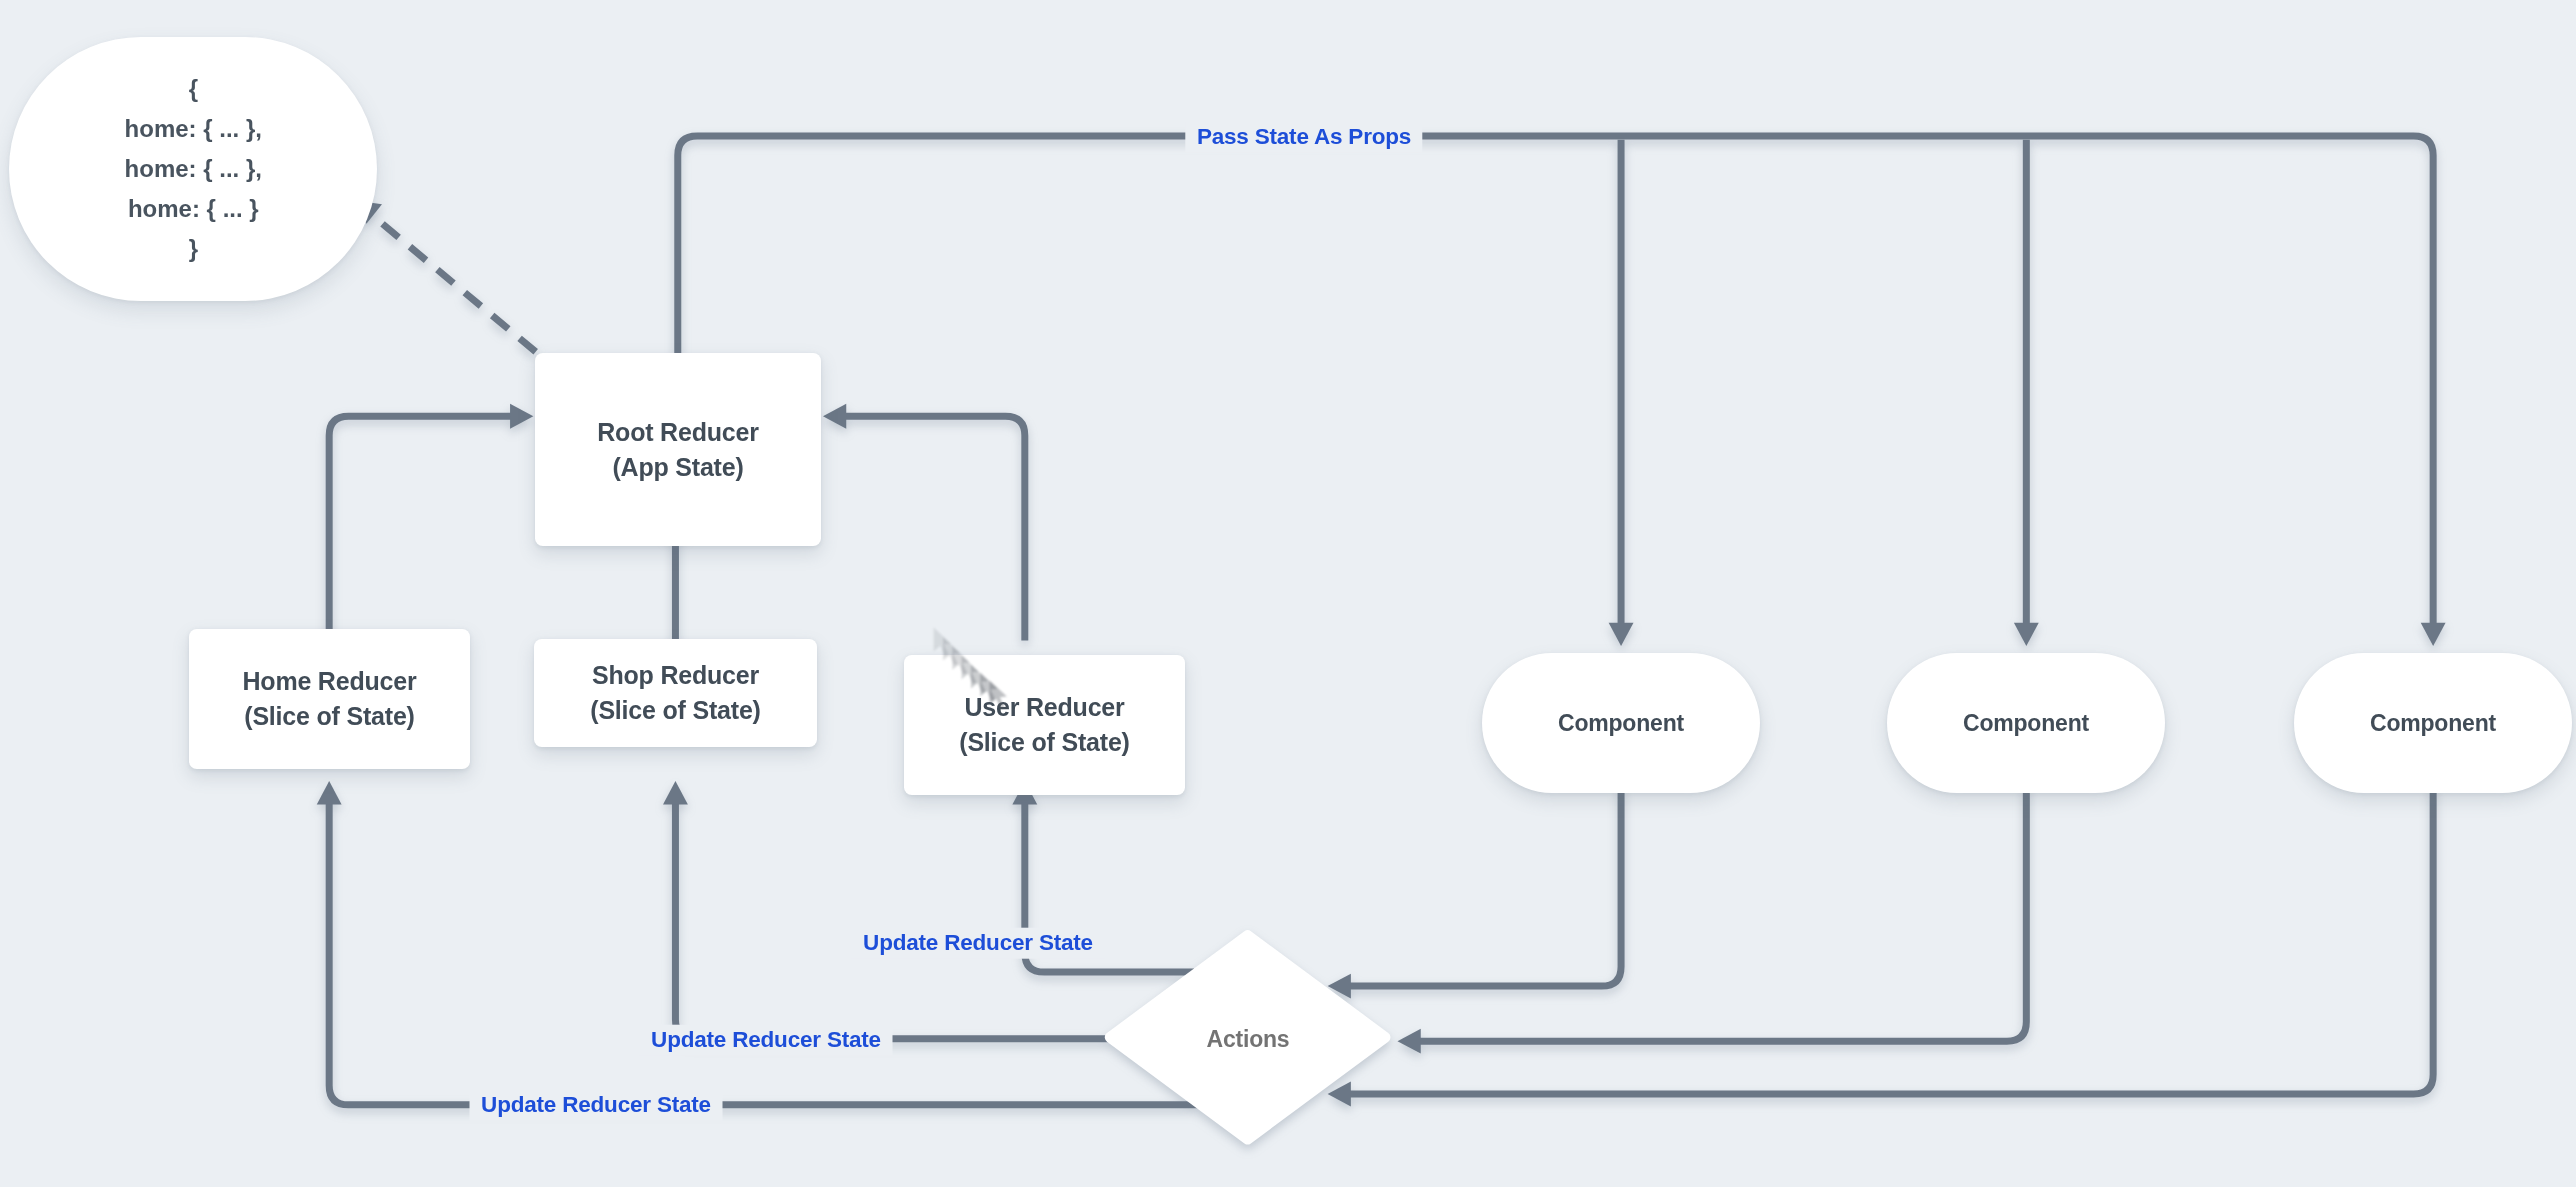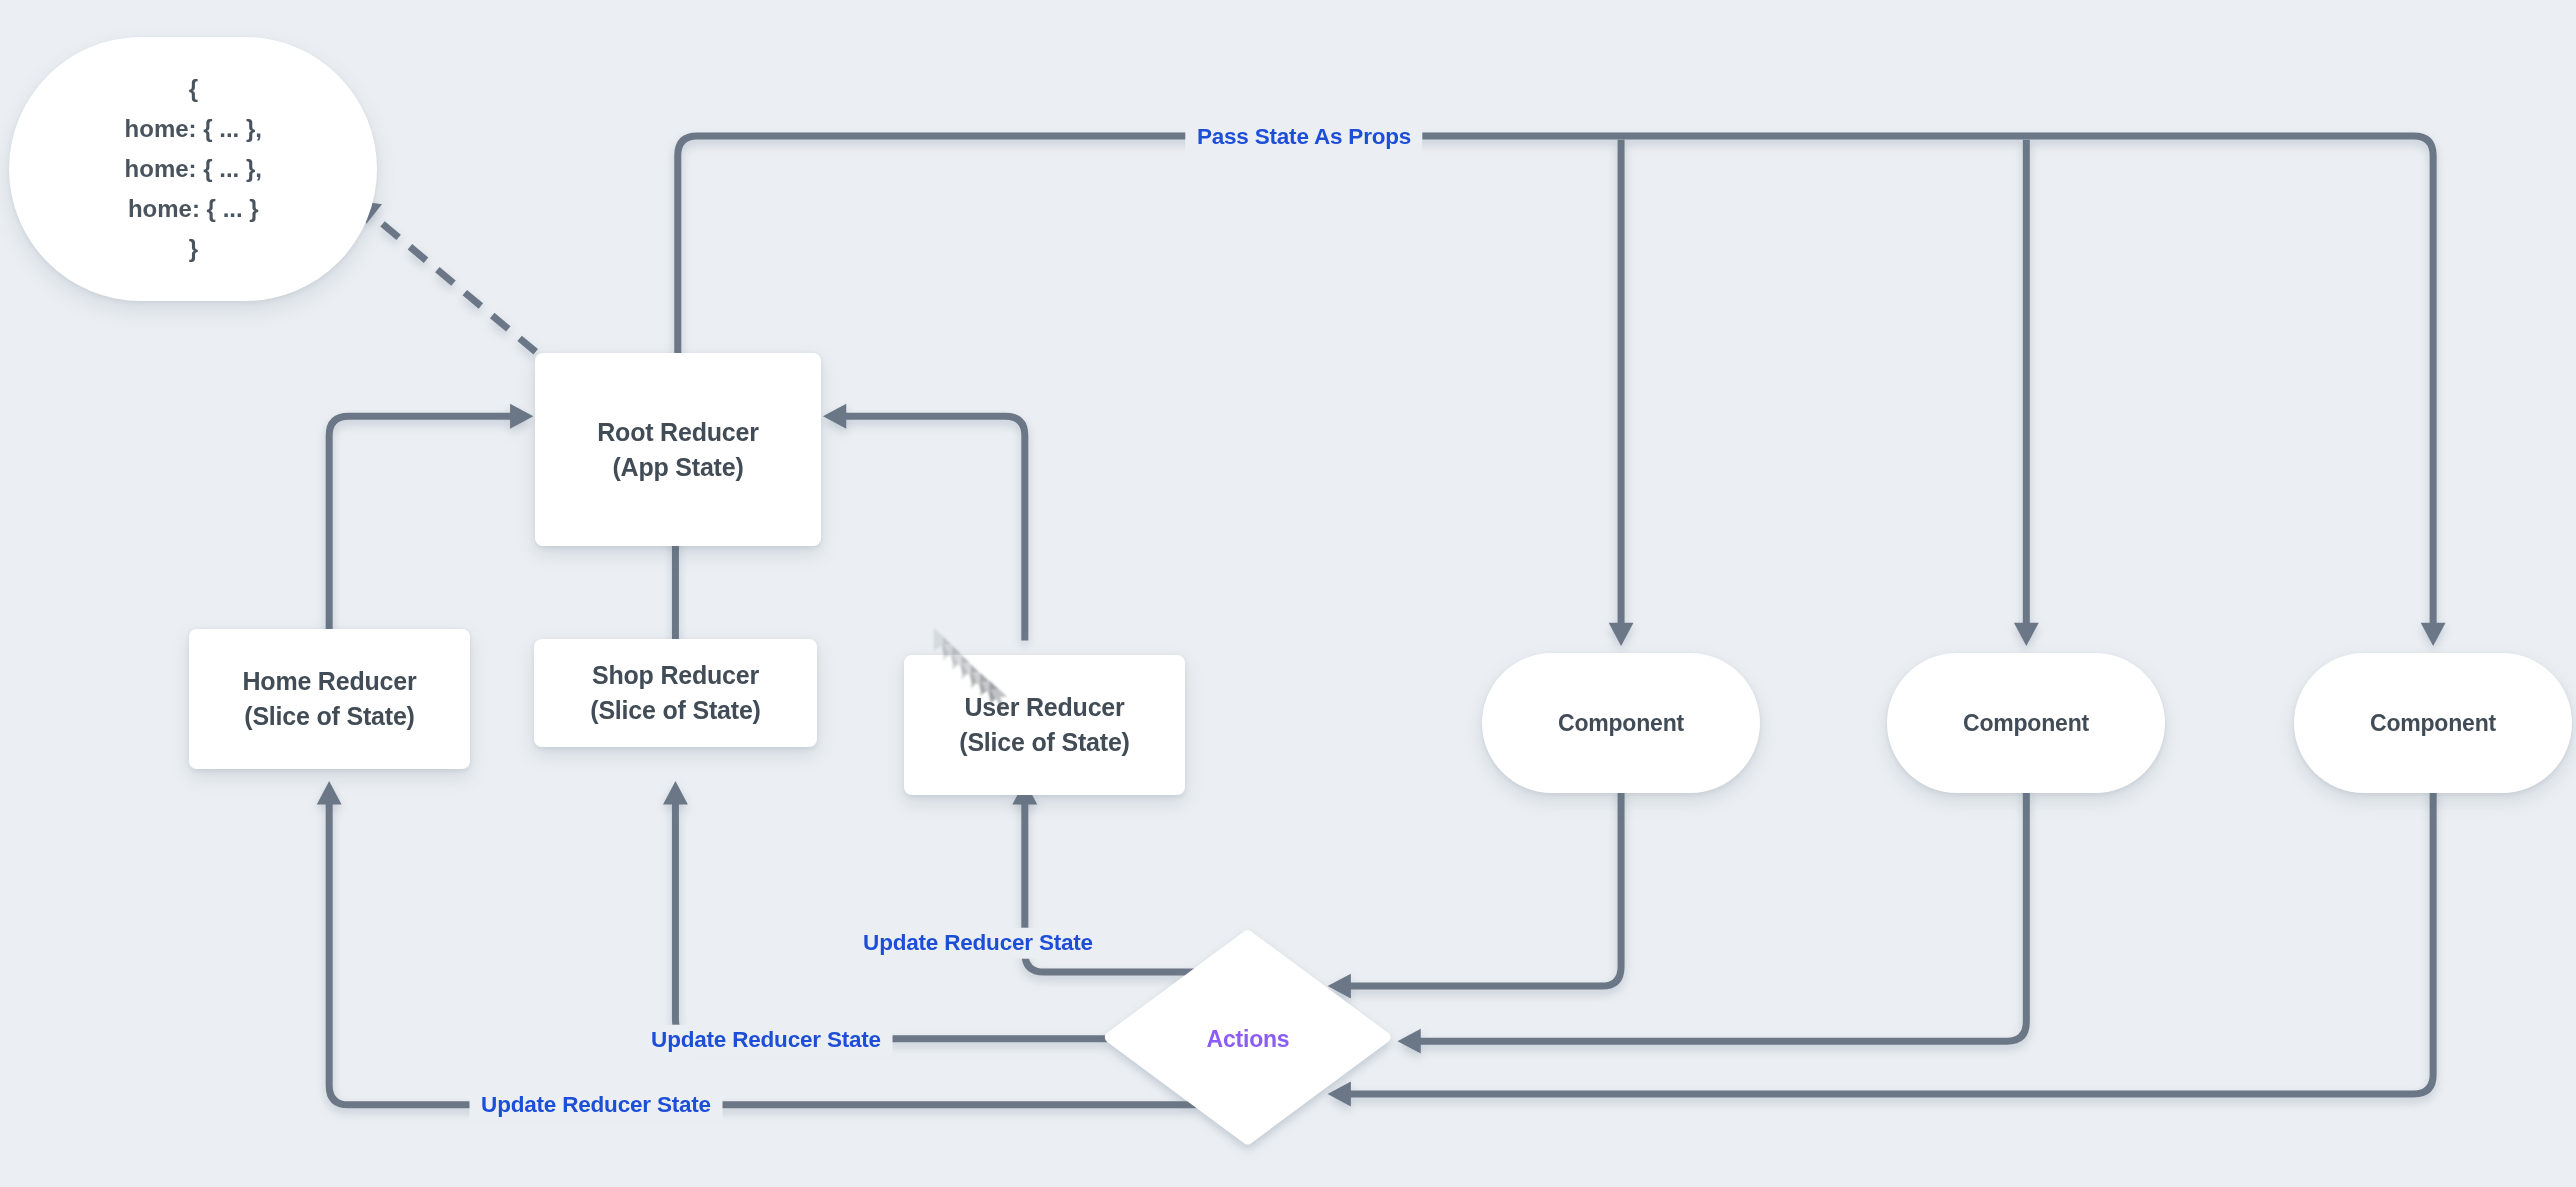--- a/index.html
+++ b/index.html
@@ -22,21 +22,21 @@
     box-shadow:0 9.3px 20px rgba(96,112,130,.16), 0 1.6px 4.7px rgba(96,112,130,.10);
     color:#49545f;font-weight:700;font-size:24px;line-height:40px;text-align:center;
   }
   .edge-label{
     position:absolute;transform:translate(-50%,-50%);white-space:nowrap;
     background:#ebeff3;padding:2.3px 11.6px;color:#1d4ed8;font-weight:700;font-size:22.5px;
     letter-spacing:-0.2px;
   }
   .actions-label{
     position:absolute;transform:translate(-50%,-50%);white-space:nowrap;
-    color:#8b5cf6;font-weight:700;font-size:23px;letter-spacing:-0.2px;
+    color:#737373;font-weight:700;font-size:23px;letter-spacing:-0.2px;
   }
   svg .wire{stroke:#6b7786;stroke-width:9;fill:none;}
   svg .head{fill:#6b7786;stroke:none;}
   .cursor-smear{position:absolute;left:932px;top:626px;width:109px;height:101px;filter:blur(1.2px);}
 </style>
 </head>
 <body>
 
 <div class="canvas">
 

